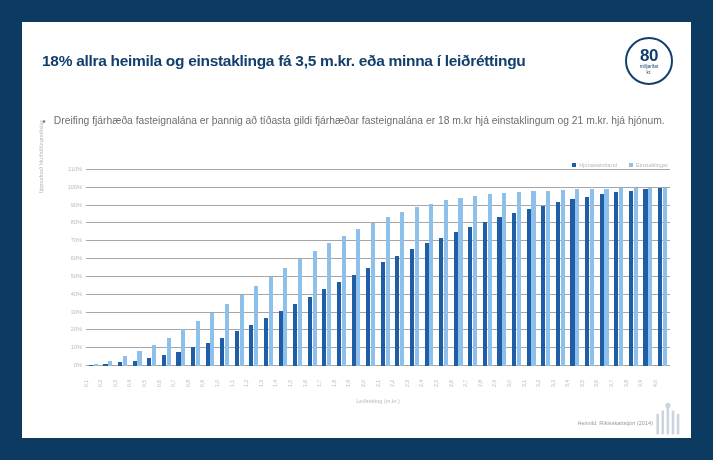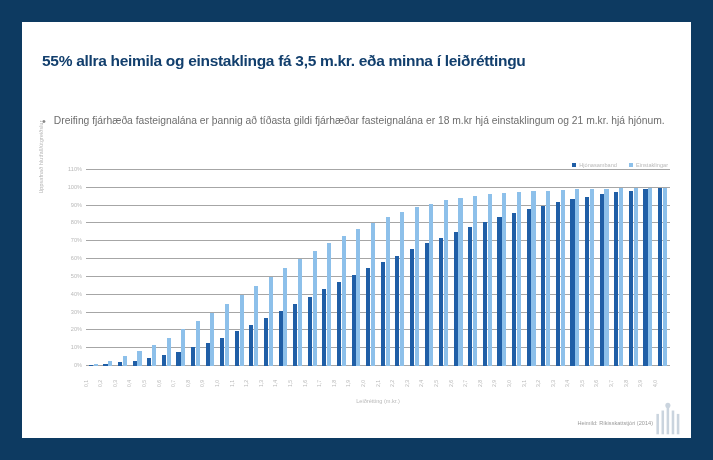--- a/index.html
+++ b/index.html
@@ -196,22 +196,27 @@
     width: 34px; height: 34px;
     opacity: 0.22;
   }
 </style>
 </head>
 <body>
 
 <div class="slide-frame">
   <div class="slide">
 
-    <div class="title">55% allra heimila og einstaklinga fá 3,5 m.kr. eða minna í leiðréttingu</div>
-
+    <div class="title">18% allra heimila og einstaklinga fá 3,5 m.kr. eða minna í leiðréttingu</div>
+
+    <div class="badge">
+      <div class="badge-num">80</div>
+      <div class="badge-unit1">milljarðar</div>
+      <div class="badge-unit2">kr.</div>
+    </div>
 
     <div class="bullet-block">
       <div class="bullet-dot">•</div>
       <div class="bullet-text">Dreifing fjárhæða fasteignalána er þannig að tíðasta gildi fjárhæðar fasteignalána er 18 m.kr hjá einstaklingum og 21 m.kr. hjá hjónum.</div>
     </div>
 
     <div class="chart-area">
 
       <div class="y-axis-title">Uppsafnað hlutfall/útgreiðslur</div>
 

